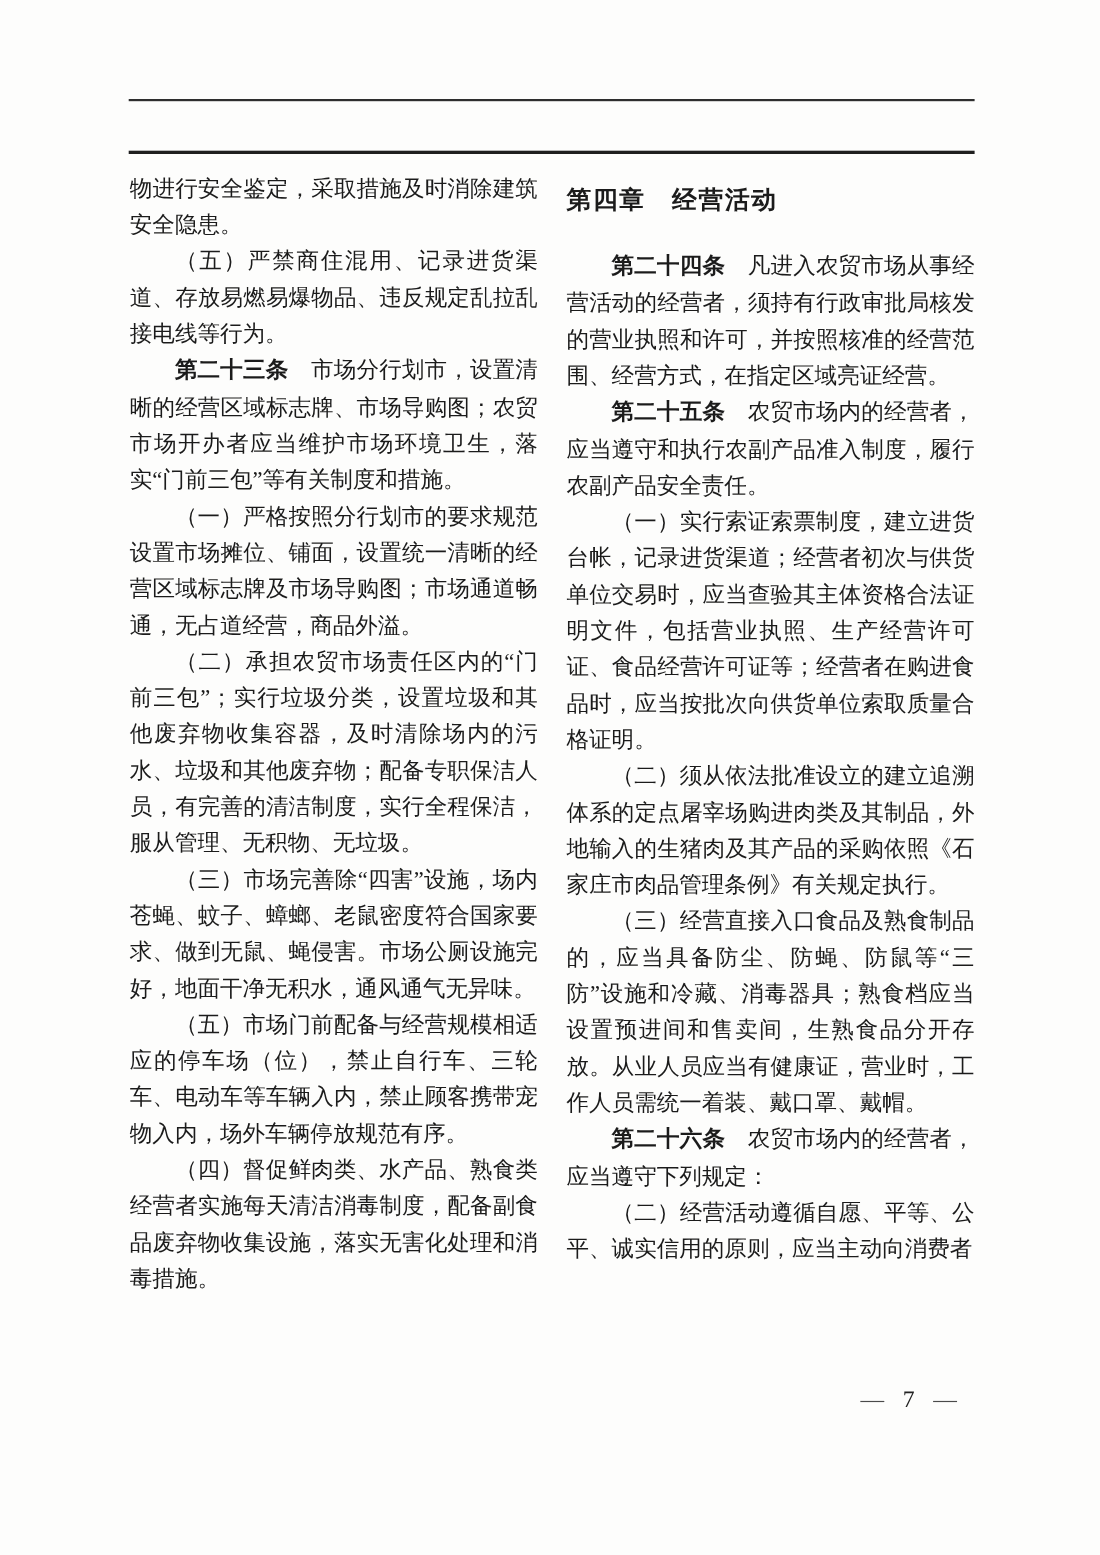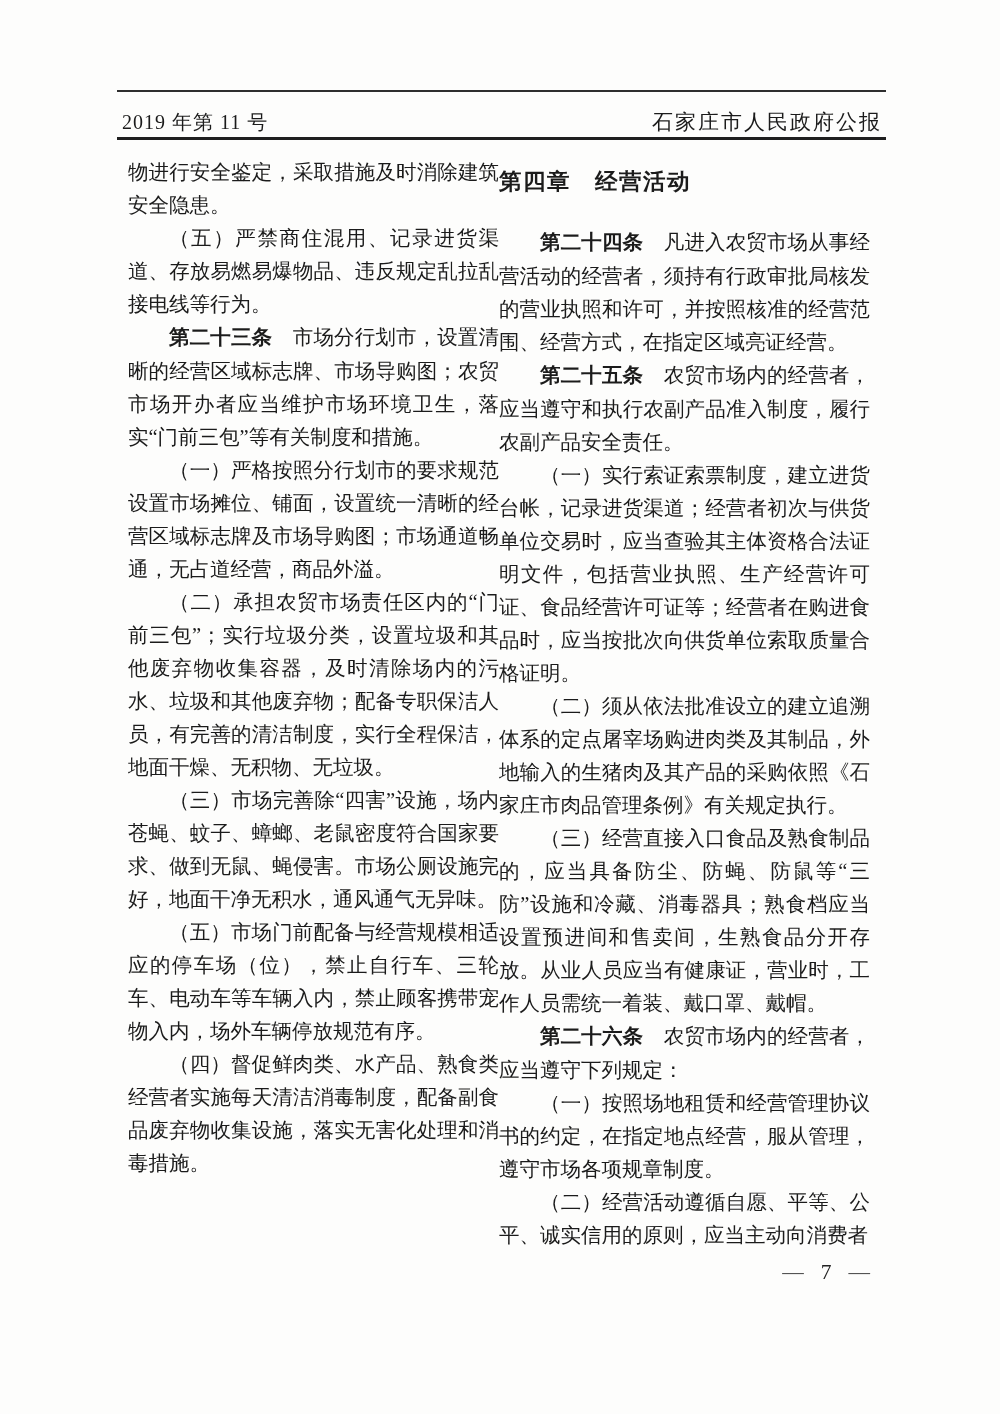--- a/index.html
+++ b/index.html
@@ -38,21 +38,21 @@
     position: absolute;
     left: 117px; right: 114px; top: 137px;
     height: 3px;
     background: #1f1f1f;
   }
   .columns {
     position: absolute;
     left: 118px; top: 153px;
     width: 768px;
     display: flex;
-    margin-left: 10px;
+    gap: 26px;
   }
   .col { width: 371px; }
   .col-left { padding-top: 3px; }
   .para {
     margin: 0;
     font-size: 20.5px;
     line-height: 33px;
     text-align: justify;
     text-justify: inter-ideograph;
     text-indent: 2em;
@@ -84,48 +84,43 @@
   .footer .dash { color: #4a4a4a; letter-spacing: 0; }
   .footer .num { color: #222; }
 </style>
 </head>
 <body>
 
 <div class="page">
 
   <div class="top-rule"></div>
 
-  <div class="running-head">
-    <span class="issue-label">2019 年第 11 号</span>
-    <span class="gazette-title">石家庄市人民政府公报</span>
-  </div>
 
   <div class="header-rule"></div>
 
   <div class="columns">
     <div class="col col-left">
         <p class="para no-indent">物进行安全鉴定，采取措施及时消除建筑安全隐患。</p>
         <p class="para">（五）严禁商住混用、记录进货渠道、存放易燃易爆物品、违反规定乱拉乱接电线等行为。</p>
         <p class="para"><b class="lead">第二十三条</b>　市场分行划市，设置清晰的经营区域标志牌、市场导购图；农贸市场开办者应当维护市场环境卫生，落实“门前三包”等有关制度和措施。</p>
         <p class="para">（一）严格按照分行划市的要求规范设置市场摊位、铺面，设置统一清晰的经营区域标志牌及市场导购图；市场通道畅通，无占道经营，商品外溢。</p>
-        <p class="para">（二）承担农贸市场责任区内的“门前三包”；实行垃圾分类，设置垃圾和其他废弃物收集容器，及时清除场内的污水、垃圾和其他废弃物；配备专职保洁人员，有完善的清洁制度，实行全程保洁，地面干燥、无积物、无垃圾。</p>
+        <p class="para">（二）承担农贸市场责任区内的“门前三包”；实行垃圾分类，设置垃圾和其他废弃物收集容器，及时清除场内的污水、垃圾和其他废弃物；配备专职保洁人员，有完善的清洁制度，实行全程保洁，服从管理、无积物、无垃圾。</p>
         <p class="para">（三）市场完善除“四害”设施，场内苍蝇、蚊子、蟑螂、老鼠密度符合国家要求、做到无鼠、蝇侵害。市场公厕设施完好，地面干净无积水，通风通气无异味。</p>
         <p class="para">（五）市场门前配备与经营规模相适应的停车场（位），禁止自行车、三轮车、电动车等车辆入内，禁止顾客携带宠物入内，场外车辆停放规范有序。</p>
         <p class="para">（四）督促鲜肉类、水产品、熟食类经营者实施每天清洁消毒制度，配备副食品废弃物收集设施，落实无害化处理和消毒措施。</p>
       </div>
     <div class="col col-right">
       <h2 class="chapter">第四章　经营活动</h2>
       <div>
           <p class="para"><b class="lead">第二十四条</b>　凡进入农贸市场从事经营活动的经营者，须持有行政审批局核发的营业执照和许可，并按照核准的经营范围、经营方式，在指定区域亮证经营。</p>
           <p class="para"><b class="lead">第二十五条</b>　农贸市场内的经营者，应当遵守和执行农副产品准入制度，履行农副产品安全责任。</p>
           <p class="para">（一）实行索证索票制度，建立进货台帐，记录进货渠道；经营者初次与供货单位交易时，应当查验其主体资格合法证明文件，包括营业执照、生产经营许可证、食品经营许可证等；经营者在购进食品时，应当按批次向供货单位索取质量合格证明。</p>
           <p class="para">（二）须从依法批准设立的建立追溯体系的定点屠宰场购进肉类及其制品，外地输入的生猪肉及其产品的采购依照《石家庄市肉品管理条例》有关规定执行。</p>
           <p class="para">（三）经营直接入口食品及熟食制品的，应当具备防尘、防蝇、防鼠等“三防”设施和冷藏、消毒器具；熟食档应当设置预进间和售卖间，生熟食品分开存放。从业人员应当有健康证，营业时，工作人员需统一着装、戴口罩、戴帽。</p>
           <p class="para"><b class="lead">第二十六条</b>　农贸市场内的经营者，应当遵守下列规定：</p>
-          <p class="para">（一）按照场地租赁和经营管理协议书的约定，在指定地点经营，服从管理，遵守市场各项规章制度。</p>
           <p class="para">（二）经营活动遵循自愿、平等、公平、诚实信用的原则，应当主动向消费者</p>
         </div>
     </div>
   </div>
 
   <div class="footer">
     <span class="dash">—</span>
     <span class="num">7</span>
     <span class="dash">—</span>
   </div>

